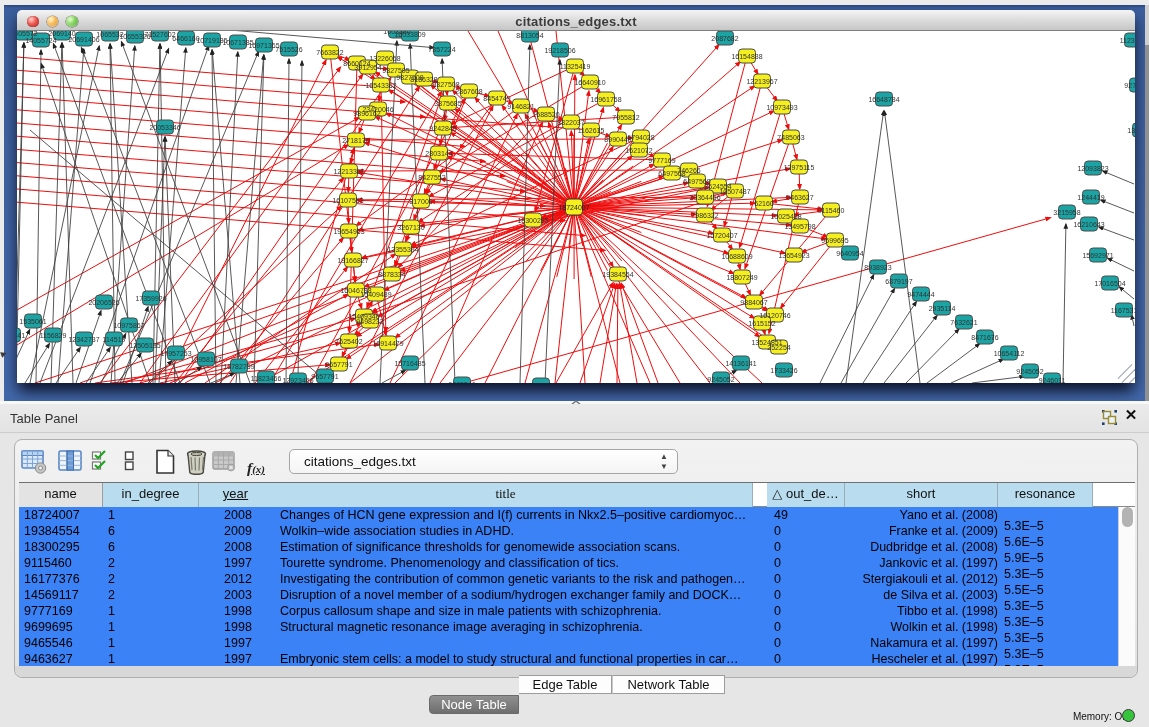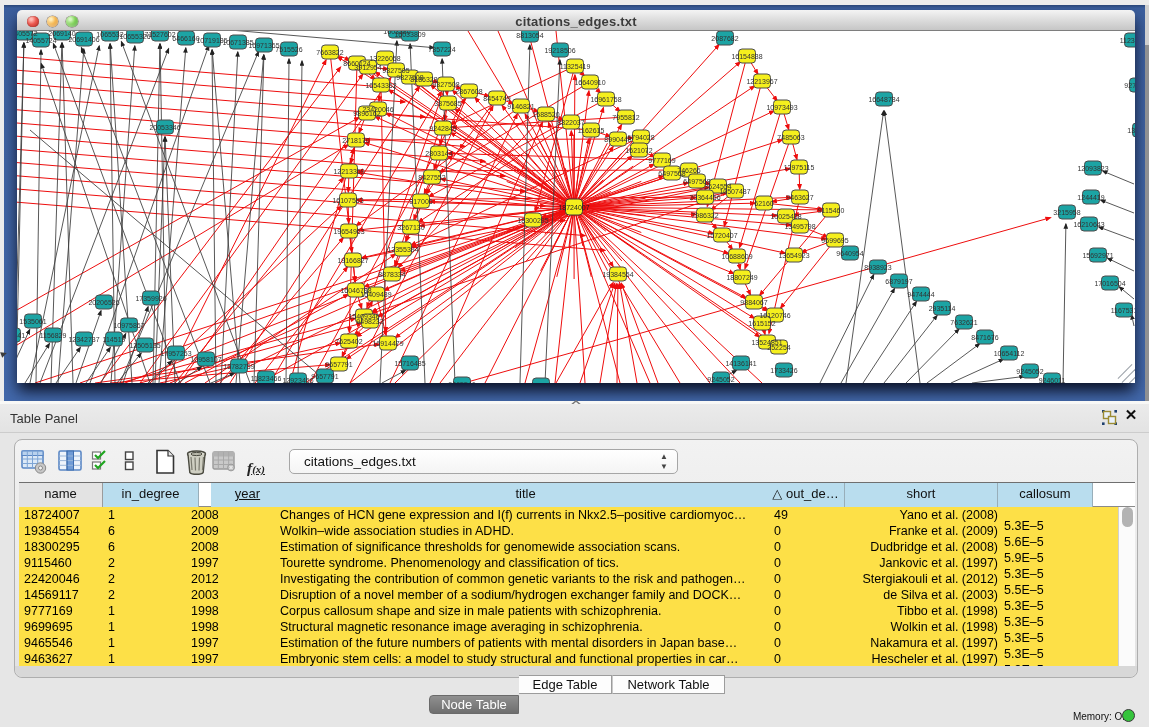--- a/index.html
+++ b/index.html
@@ -44,38 +44,38 @@
 
 
 #toolbar { position:absolute; left:0px; top:47px; width:1149px; height:30px; }
 .ticon { position:absolute; top:1px; }
 #combo { position:absolute; left:289px; top:1px; width:389px; height:25px;
   background:linear-gradient(#ffffff,#f4f4f4); border:1px solid #a6a6a6; border-radius:5px; }
 #combo .txt { position:absolute; left:14px; top:4px; font-size:13.5px; color:#111; }
 #combo .arr { position:absolute; right:9px; top:2px; font-size:8px; color:#444; line-height:10px; text-align:center; }
 
 
-#tablearea { position:absolute; left:19px; top:81px; width:1116px; height:184px; background:#fde047; }
+#tablearea { position:absolute; left:19px; top:81px; width:1116px; height:184px; background:#3b82f6; }
 #thead { position:absolute; left:0; top:0; width:1116px; height:25px; background:#ffffff; border-bottom:1px solid #8a8a8a; }
 .hcell { position:absolute; top:0; height:25px; border-right:1px solid #98aeb9; font-size:13px; color:#111;
   text-align:center; line-height:24px; overflow:hidden; background:#b9ddee; }
 #h0 { left:0px; width:84px; background:#e3e3e3; border-right:1px solid #9b9b9b; }
 #h1 { left:84px; width:96px; }
-#h2 { left:192px; width:74px;text-decoration:underline; }
-#h3 { left:260px; width:494px; }
+#h2 { left:180px; width:74px;text-decoration:underline; }
+#h3 { left:240px; width:494px;font-family:Liberation Serif, serif; }
 #h4 { left:748px; width:78px; }
 #h5 { left:826px; width:153px; }
 #h6 { left:979px; width:95px; }
 #tscroll { position:absolute; left:1099px; top:25px; width:17px; height:159px; background:#fbfbfb; border-left:1px solid #d0d0d0; }
 #tthumb { position:absolute; left:2.5px; top:0px; width:11px; height:20px; background:#b3b3b3; border-radius:6px; }
 .row { position:absolute; left:19px; width:1099px; height:16px; font-size:12.5px; color:#000; white-space:nowrap; }
 .row span { position:absolute; top:0; display:block; overflow:hidden; }
 .c0 { left:5px;  width:78px; }
 .c1 { left:89px; width:90px; }
-.c2 { left:172px; width:66px; }
+.c2 { left:186px; width:66px;text-align:center; }
 .c3 { left:261px; width:488px; }
 .c4 { left:755px; width:70px; }
 .c5 { left:826px; width:153px; text-align:right; }
 .c6 { left:985px; width:92px;margin-top:11px; }
 
 #cbottom { position:absolute; left:15px; top:265px; width:1122px; height:11px; background:#d8d8d8; border-radius:0 0 8px 8px; }
 
 
 #tabs { position:absolute; left:429px; top:274px; height:19px; display:flex; }
 .tab { height:19px; font-size:13px; line-height:18px; text-align:center; border:1px solid #9c9c9c; background:#fdfdfd; color:#111; }
@@ -839,21 +839,21 @@
 
     <div id="tablearea">
       <div style="position:absolute;left:0;top:0;width:1116px;height:1px;background:#6f6f6f;z-index:3"></div>
       <div id="thead">
         <div class="hcell" id="h0">name</div>
         <div class="hcell" id="h1">in_degree</div>
         <div class="hcell" id="h2">year</div>
         <div class="hcell" id="h3">title</div>
         <div class="hcell" id="h4">△ out_de…</div>
         <div class="hcell" id="h5">short</div>
-        <div class="hcell" id="h6">callosum</div>
+        <div class="hcell" id="h6">resonance</div>
       </div>
       <div id="tscroll">
           <div id="tthumb"></div>
         </div>
     </div>
 <div class="row" style="top:107px">
         <span class="c0">18724007</span>
         <span class="c1">1</span>
         <span class="c2">2008</span>
         <span class="c3">Changes of HCN gene expression and I(f) currents in Nkx2.5–positive cardiomyoc…</span>
@@ -882,21 +882,21 @@
 <div class="row" style="top:155px">
         <span class="c0">9115460</span>
         <span class="c1">2</span>
         <span class="c2">1997</span>
         <span class="c3">Tourette syndrome. Phenomenology and classification of tics.</span>
         <span class="c4">0</span>
         <span class="c5">Jankovic et al. (1997)</span>
         <span class="c6">5.3E–5</span>
       </div>
 <div class="row" style="top:171px">
-        <span class="c0">22420046</span>
+        <span class="c0">16177376</span>
         <span class="c1">2</span>
         <span class="c2">2012</span>
         <span class="c3">Investigating the contribution of common genetic variants to the risk and pathogen…</span>
         <span class="c4">0</span>
         <span class="c5">Stergiakouli et al. (2012)</span>
         <span class="c6">5.5E–5</span>
       </div>
 <div class="row" style="top:187px">
         <span class="c0">14569117</span>
         <span class="c1">2</span>
@@ -921,21 +921,20 @@
         <span class="c2">1998</span>
         <span class="c3">Structural magnetic resonance image averaging in schizophrenia.</span>
         <span class="c4">0</span>
         <span class="c5">Wolkin et al. (1998)</span>
         <span class="c6">5.3E–5</span>
       </div>
 <div class="row" style="top:235px">
         <span class="c0">9465546</span>
         <span class="c1">1</span>
         <span class="c2">1997</span>
-        <span class="c3">Estimation of the future numbers of patients with mental disorders in Japan base…</span>
         <span class="c4">0</span>
         <span class="c5">Nakamura et al. (1997)</span>
         <span class="c6">5.3E–5</span>
       </div>
 <div class="row" style="top:251px">
         <span class="c0">9463627</span>
         <span class="c1">1</span>
         <span class="c2">1997</span>
         <span class="c3">Embryonic stem cells: a model to study structural and functional properties in car…</span>
         <span class="c4">0</span>

